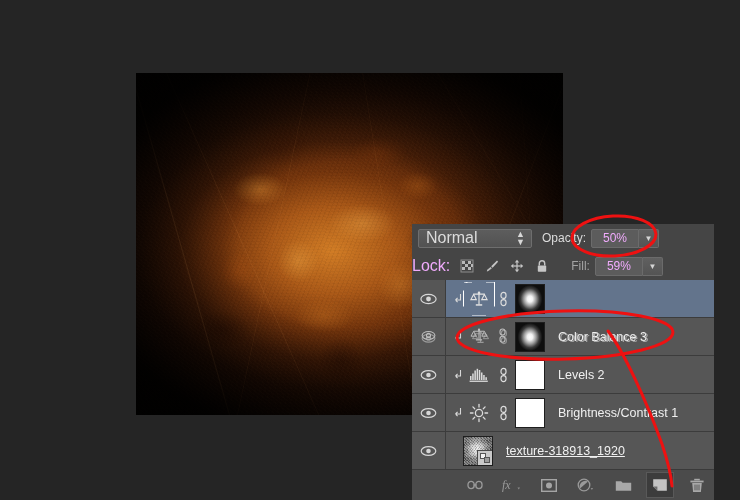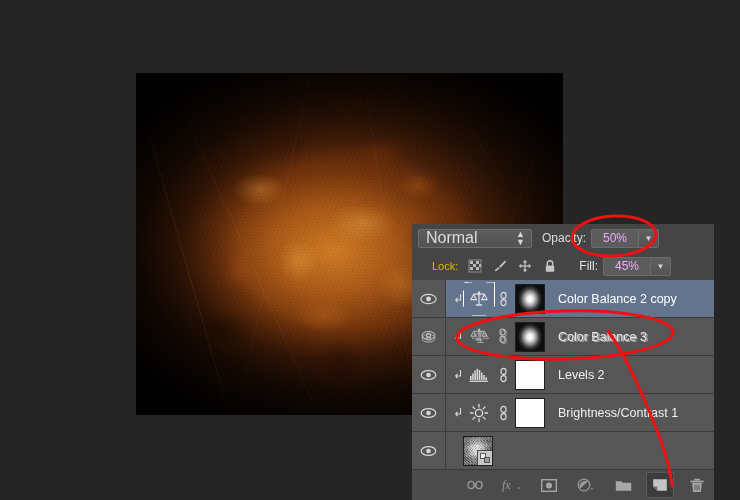--- a/index.html
+++ b/index.html
@@ -102,24 +102,24 @@
     box-sizing:border-box;display:flex;align-items:center;justify-content:center;
     font-size:12px;color:#f0abfc;
   }
   .num-arrow{
     height:19px;width:20px;background:linear-gradient(#606060,#545454);
     border:1px solid #6b6b6b;border-left:none;border-radius:0 2px 2px 0;
     box-sizing:border-box;display:flex;align-items:center;justify-content:center;
     font-size:8px;color:#d5d5d5;
   }
 
-  .lock-lbl{margin-left:20px;font-size:11px;color:#eab308;}
+  .lock-lbl{margin-left:0;font-size:16px;color:#f0abfc;}
   .lock-icons{display:flex;align-items:center;gap:11px;margin-left:10px;}
   .lk{width:14px;height:14px;display:block;}
-  .fill-lbl{margin-left:22px;font-size:12px;color:#e5e5e5;}
+  .fill-lbl{margin-left:22px;font-size:12px;color:#a3a3a3;}
 
   
   .layers{position:absolute;left:0;top:56px;width:100%;height:190px;}
   .lrow{
     position:relative;height:38px;width:100%;
     border-bottom:1px solid #3c3c3c;box-sizing:border-box;
     display:flex;align-items:center;
     background:#565656;
   }
   .lrow.sel{background:#63748c;}
@@ -250,21 +250,21 @@
             </svg>
           </span>
           <span class="lk">
             <svg width="14" height="14" viewBox="0 0 14 14">
               <path d="M4.3 6.5 V4.4 a2.7 2.7 0 0 1 5.4 0 V6.5" fill="none" stroke="#c6c6c6" stroke-width="1.4"></path>
               <rect x="2.8" y="6.4" width="8.4" height="6.4" rx="0.7" fill="#c6c6c6"></rect>
             </svg>
           </span>
         </div>
         <span class="fill-lbl">Fill:</span>
-        <div class="num-box">45%</div>
+        <div class="num-box">59%</div>
         <div class="num-arrow">▼</div>
       </div>
 
     </div>
 
     <div class="layers">
 
       <div class="lrow sel">
         <div class="eye-cell">
           <svg width="17" height="12" viewBox="0 0 17 12">
@@ -286,21 +286,20 @@
             <rect x="6.8" y="14.2" width="6.4" height="1.5" fill="#e2e2e2"></rect>
           </svg>
         </span>
         <span class="link-icon">
           <svg width="11" height="16" viewBox="0 0 11 16">
             <rect x="3" y="1.4" width="5" height="6" rx="2.5" fill="none" stroke="#dcdcdc" stroke-width="1.2"></rect>
             <rect x="3" y="8.6" width="5" height="6" rx="2.5" fill="none" stroke="#dcdcdc" stroke-width="1.2"></rect>
           </svg>
         </span>
         <span class="mask-thumb radial"></span>
-        <span class="lname">Color Balance 2 copy</span>
       </div>
 
       <div class="lrow">
         <div class="eye-cell">
           <svg width="17" height="14" viewBox="0 0 17 14">
             <g opacity="0.85">
               <ellipse cx="8.5" cy="5.4" rx="6.4" ry="3.9" fill="none" stroke="#cfcfcf" stroke-width="1.1"></ellipse>
               <circle cx="8.5" cy="5.4" r="2" fill="none" stroke="#cfcfcf" stroke-width="1.1"></circle>
             </g>
             <g opacity="0.7">
@@ -426,20 +425,21 @@
         <div class="eye-cell">
           <svg width="17" height="12" viewBox="0 0 17 12">
             <ellipse cx="8.5" cy="6" rx="7.3" ry="4.4" fill="none" stroke="#d6d6d6" stroke-width="1.2"></ellipse>
             <circle cx="8.5" cy="6" r="2.3" fill="#d6d6d6"></circle>
           </svg>
         </div>
         <span class="sm-thumb">
           <span class="noise"></span>
           <span class="sm-badge"></span>
         </span>
+        <span class="lname underline">texture-318913_1920</span>
       </div>
 
     </div>
 
     <div class="panel-bottom">
       <div class="btn-bar">
         <span class="pbtn">
           <svg width="16" height="12" viewBox="0 0 16 12">
             <path d="M6.4 6 H9.6" stroke="#9a9a9a" stroke-width="1.4"></path>
             <rect x="1" y="2.4" width="6.2" height="7.2" rx="3.1" fill="none" stroke="#9a9a9a" stroke-width="1.3"></rect>

